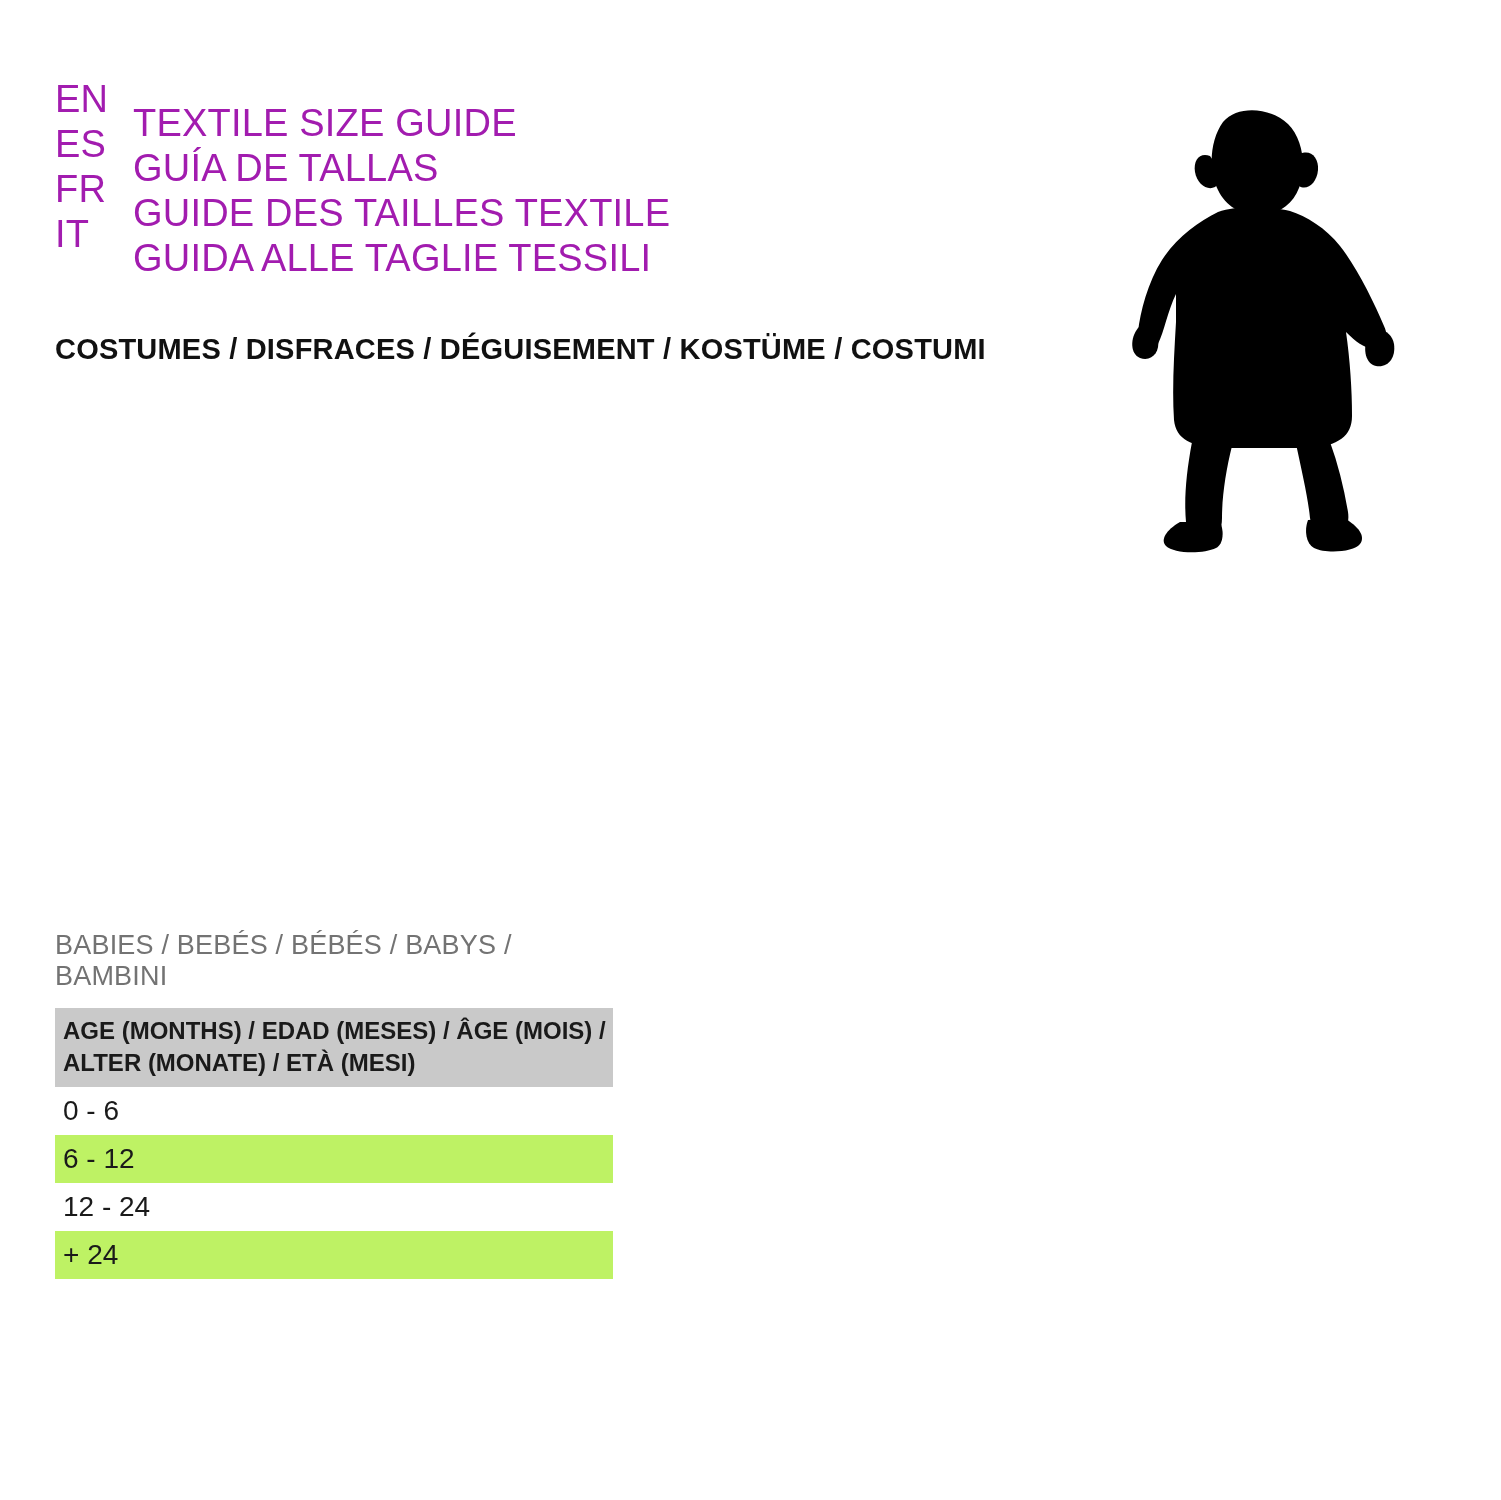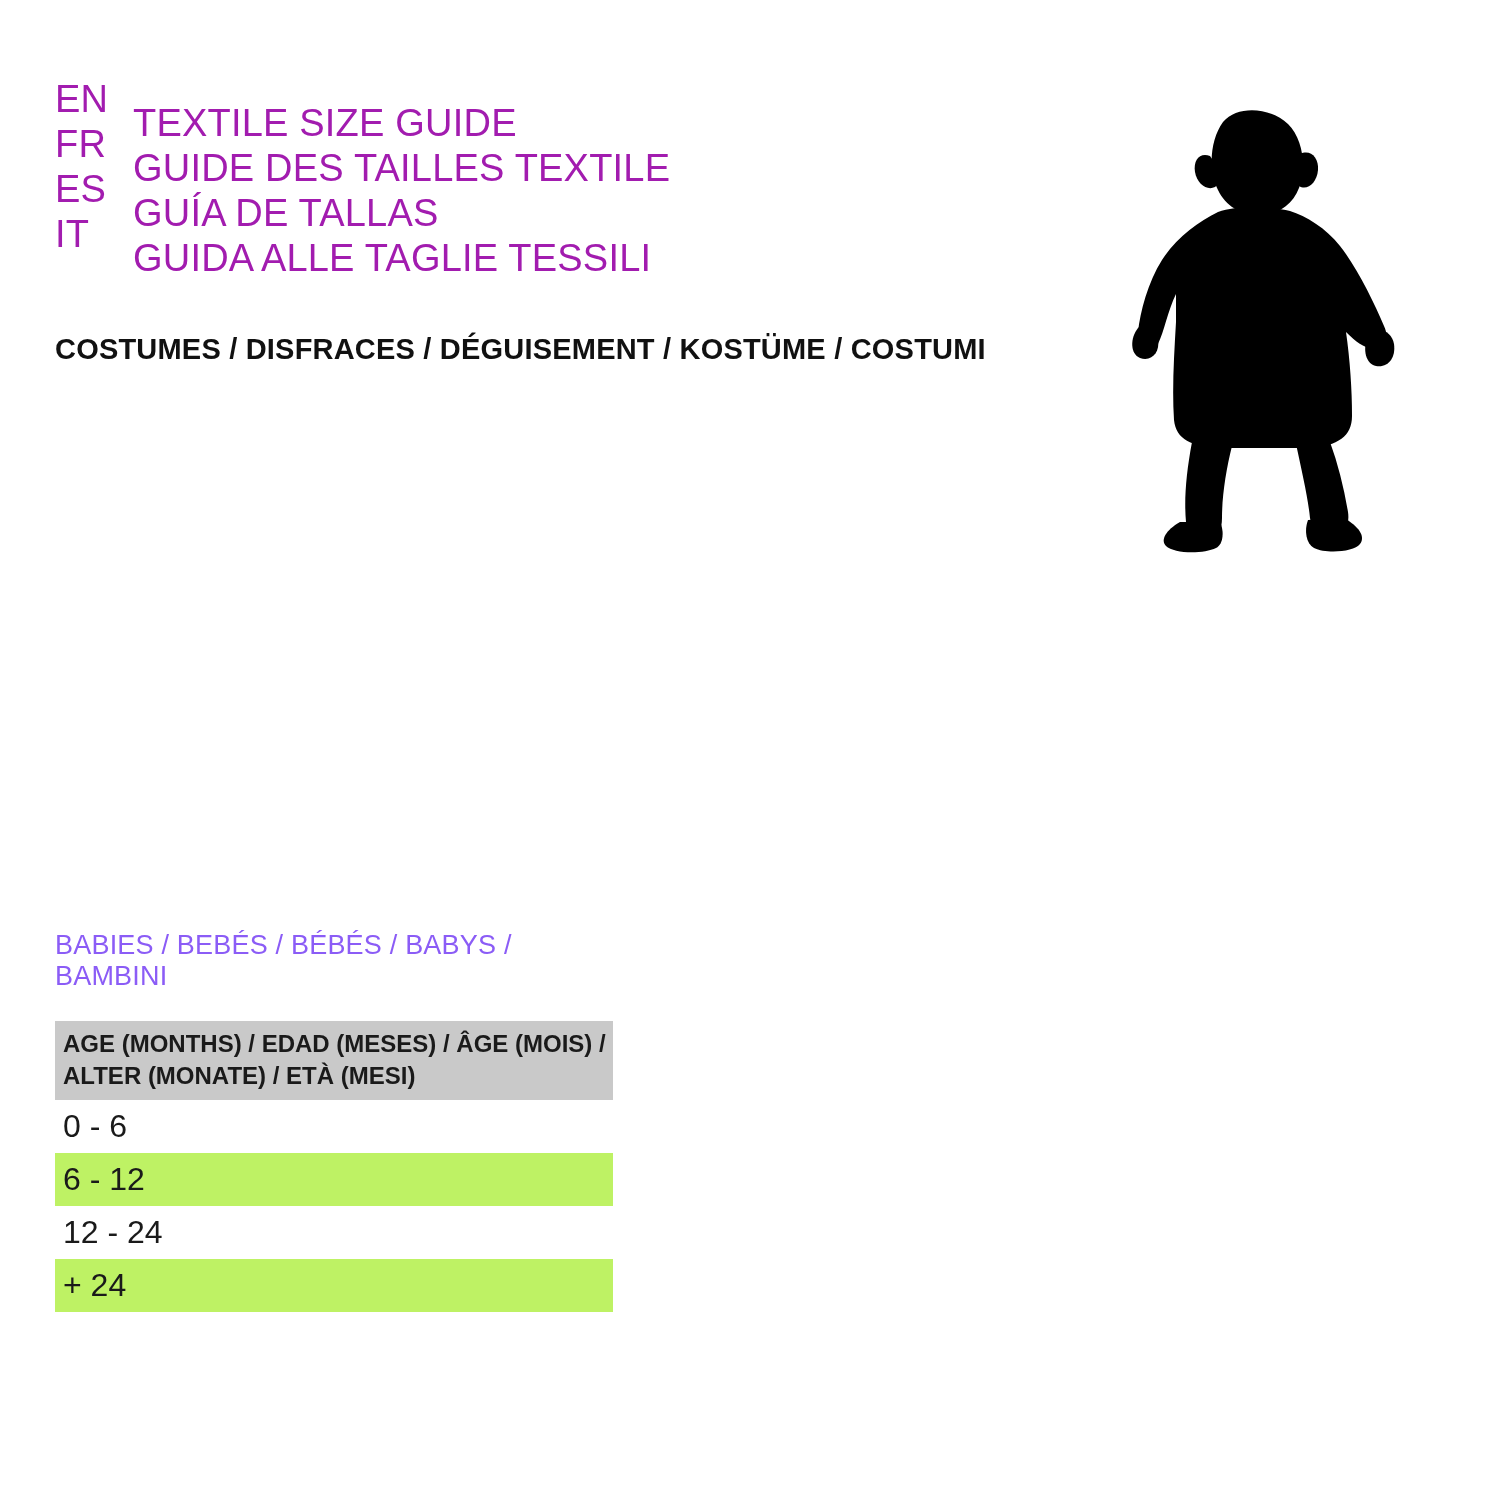--- a/index.html
+++ b/index.html
@@ -66,66 +66,66 @@
 
   
   .table-section {
     position: absolute;
     left: 55px;
     top: 930px;
     width: 560px;
   }
   .table-caption {
     font-size: 27px;
-    color: #8b5cf6;
-    margin-bottom: 29px;
+    color: #737373;
+    margin-bottom: 16px;
     letter-spacing: 0.2px;
   }
   table.size-table {
     border-collapse: collapse;
     width: 558px;
     table-layout: fixed;
   }
   table.size-table th {
     background: #c9c9c9;
     text-align: left;
     font-weight: bold;
     font-size: 24px;
     line-height: 1.32;
     padding: 7px 0 9px 8px;
     color: #1a1a1a;
   }
   table.size-table td {
-    font-size: 32px;
+    font-size: 28px;
     padding: 6px 0 7px 8px;
     color: #1a1a1a;
     line-height: 1.25;
   }
   table.size-table tr.odd td {
     background: #ffffff;
   }
   table.size-table tr.even td {
     background: #bef264;
   }
 </style>
 </head>
 <body>
 
 <div class="lang-block">
   <div class="lang-row">
     <span class="lang-code">EN</span>
     <span class="lang-text">TEXTILE SIZE GUIDE</span>
   </div>
   <div class="lang-row">
+    <span class="lang-code">ES</span>
+    <span class="lang-text">GUÍA DE TALLAS</span>
+  </div>
+  <div class="lang-row">
     <span class="lang-code">FR</span>
     <span class="lang-text">GUIDE DES TAILLES TEXTILE</span>
-  </div>
-  <div class="lang-row">
-    <span class="lang-code">ES</span>
-    <span class="lang-text">GUÍA DE TALLAS</span>
   </div>
   <div class="lang-row">
     <span class="lang-code">IT</span>
     <span class="lang-text">GUIDA ALLE TAGLIE TESSILI</span>
   </div>
 </div>
 
 <div class="category-line">COSTUMES / DISFRACES / DÉGUISEMENT / KOSTÜME / COSTUMI</div>
 
 <div class="figure-wrap">

